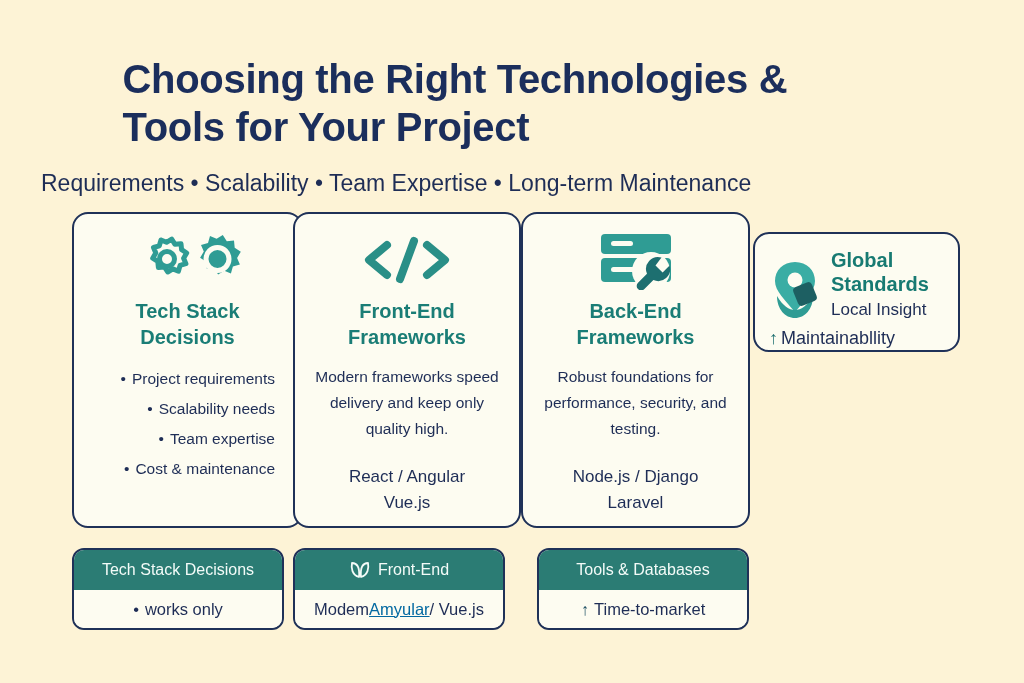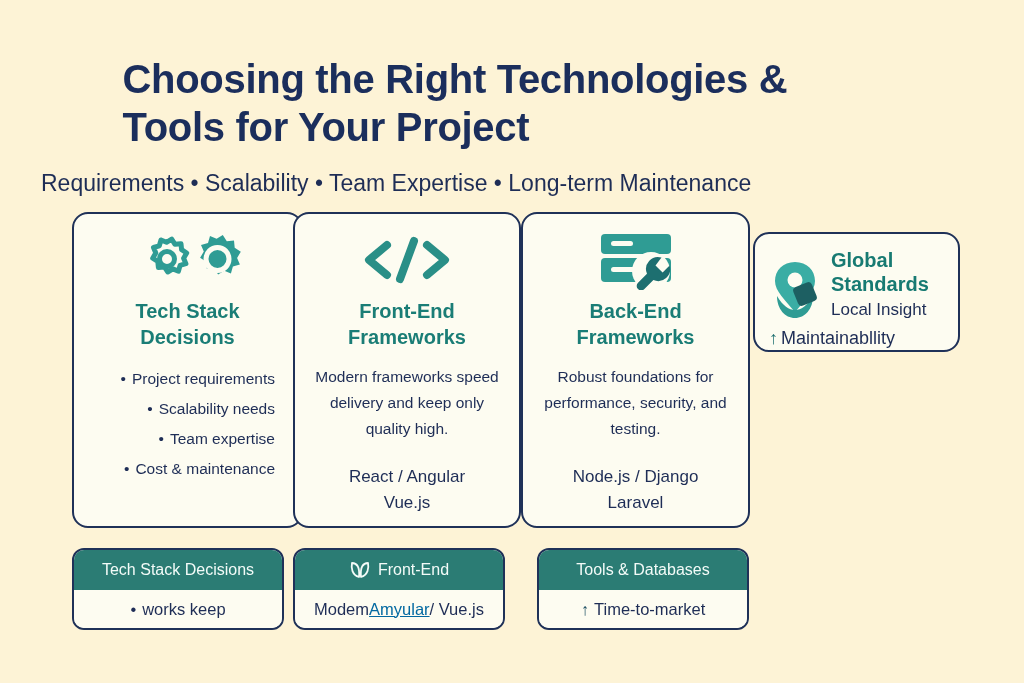--- a/index.html
+++ b/index.html
@@ -258,21 +258,21 @@
           <li><span class="dot">•</span><span>Cost &amp; maintenance</span></li>
         </ul>
       </div>
 
       <div class="strip strip-1" style="left:0;">
         <div class="strip-head">
           <span>Tech Stack Decisions</span>
         </div>
         <div class="strip-body">
           <span class="dot">•</span>
-          <span>works keep</span>
+          <span>works only</span>
         </div>
       </div>
     </div>
 
     <div class="col col-2">
       <div class="card main-card">
         <div class="icon-wrap">
           <svg width="100" height="50" viewBox="0 0 100 50">
             <g stroke="#2a8f87" stroke-width="8" stroke-linecap="round" stroke-linejoin="round" fill="none">
               <polyline points="30,10 12,25 30,40"></polyline>

